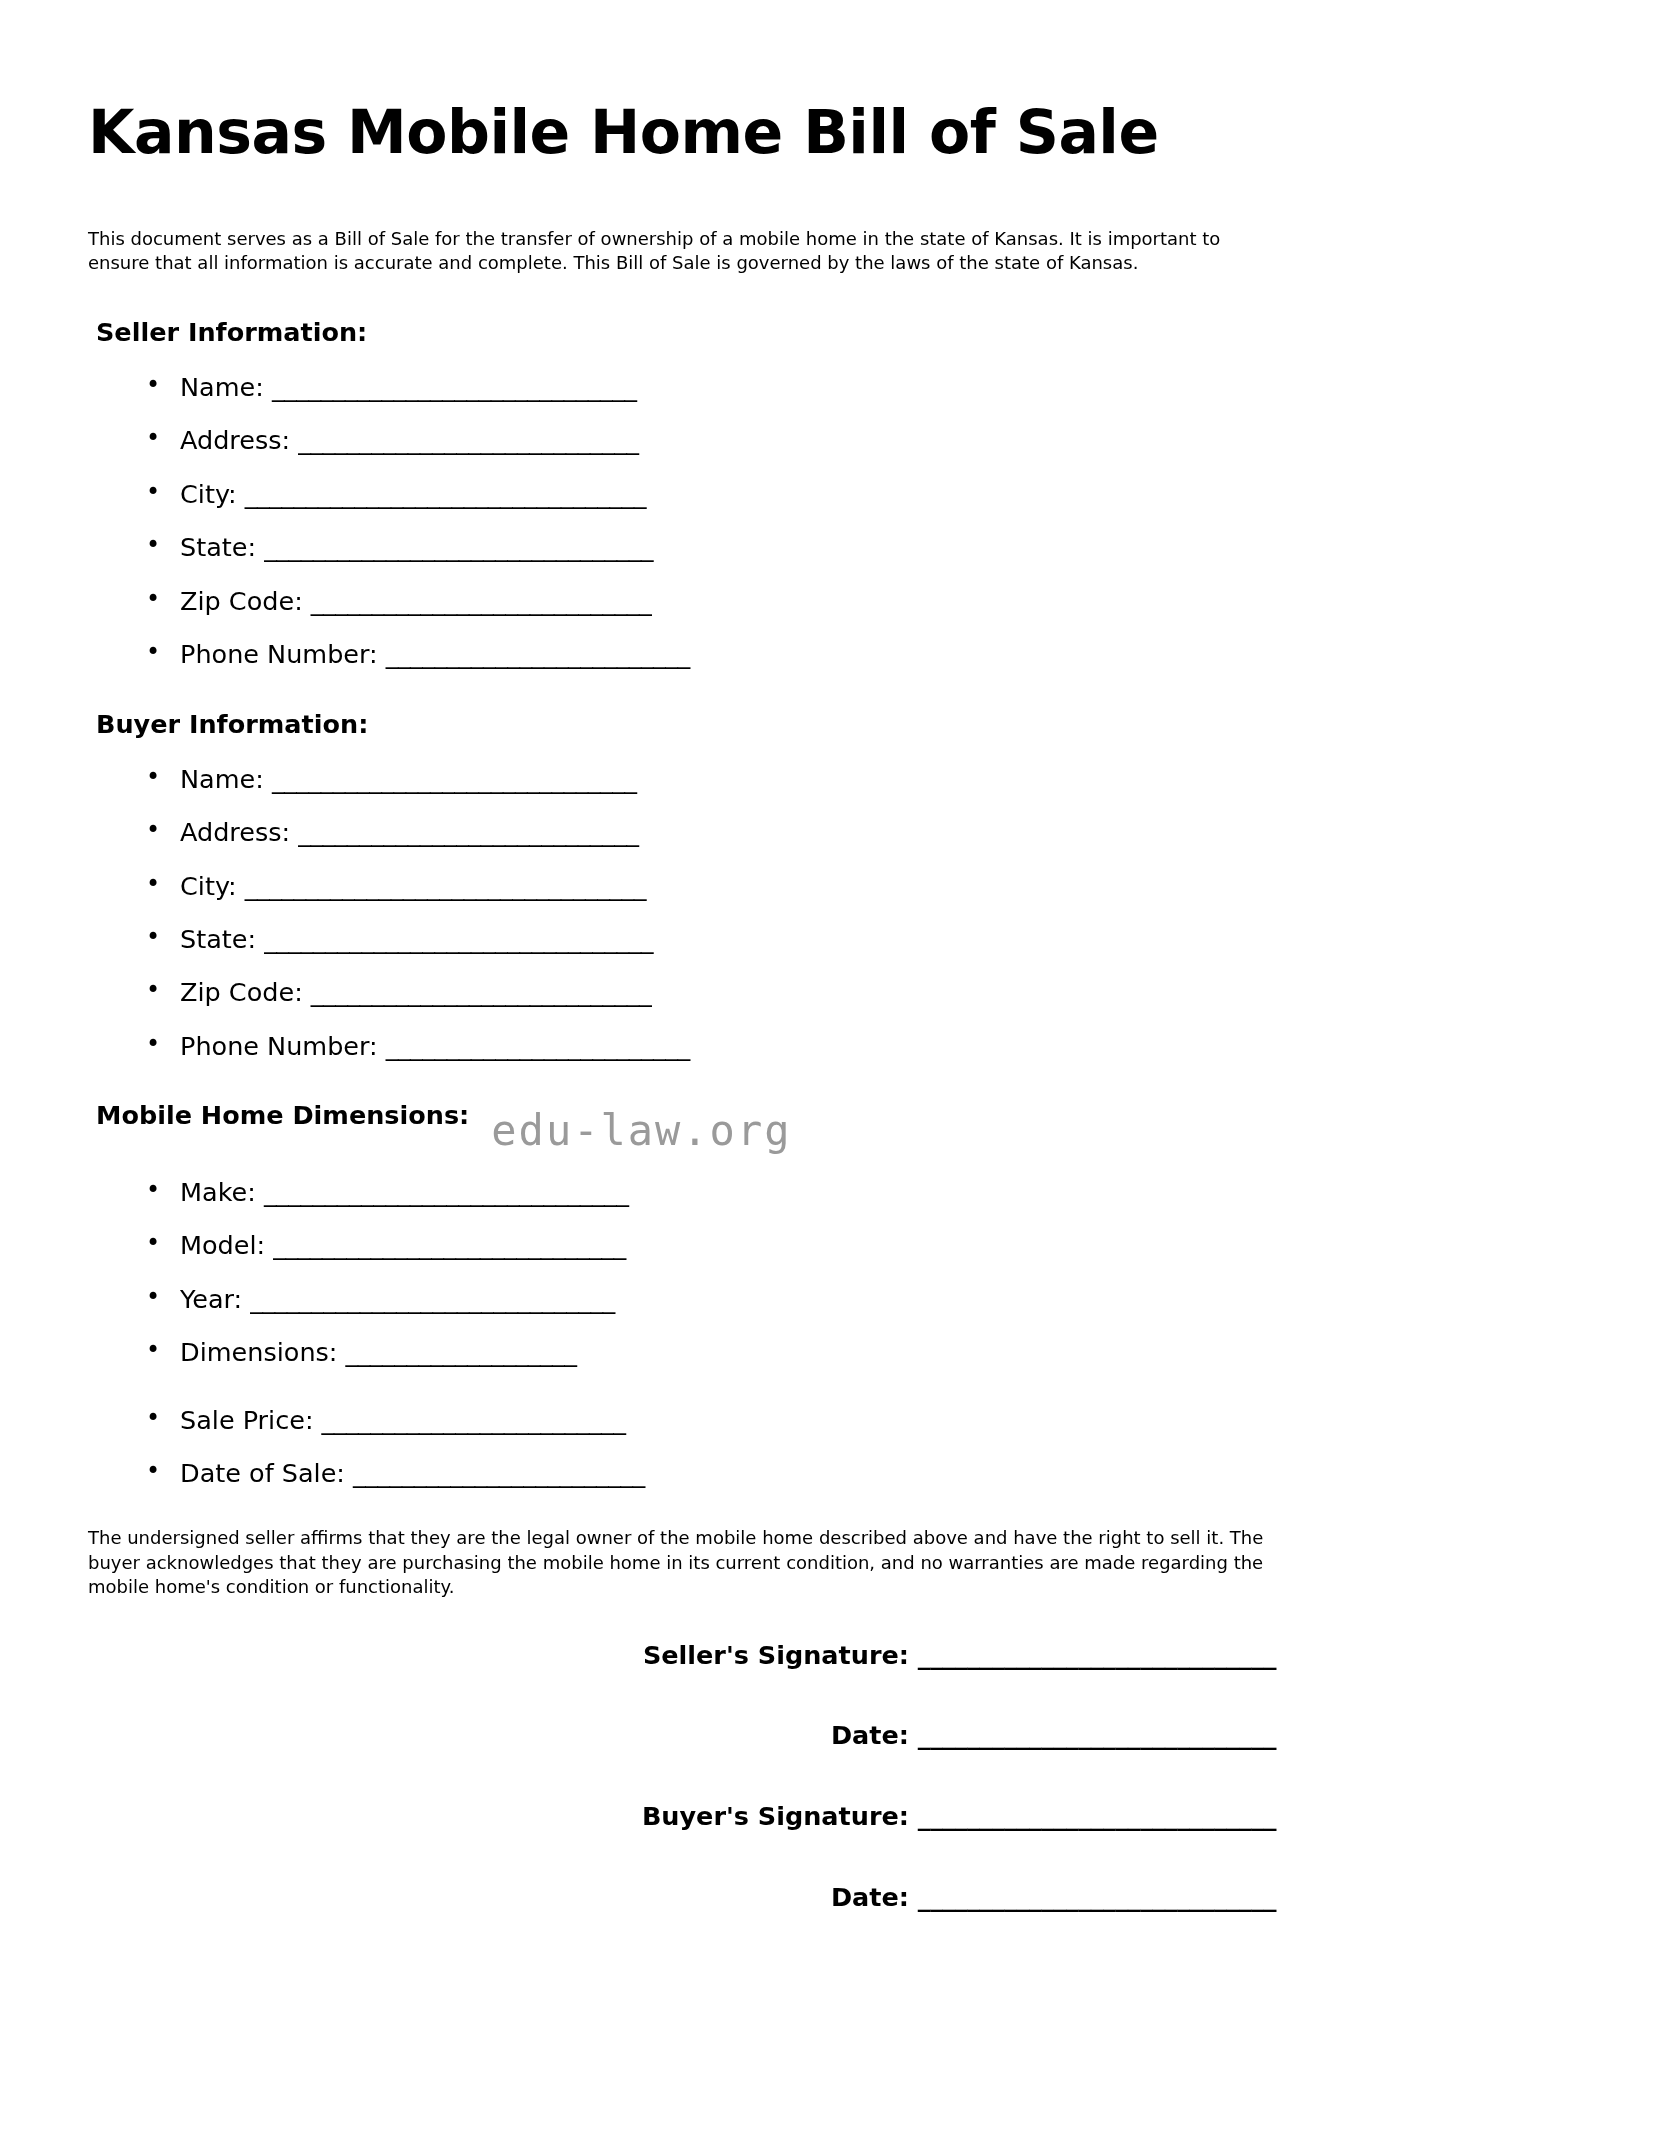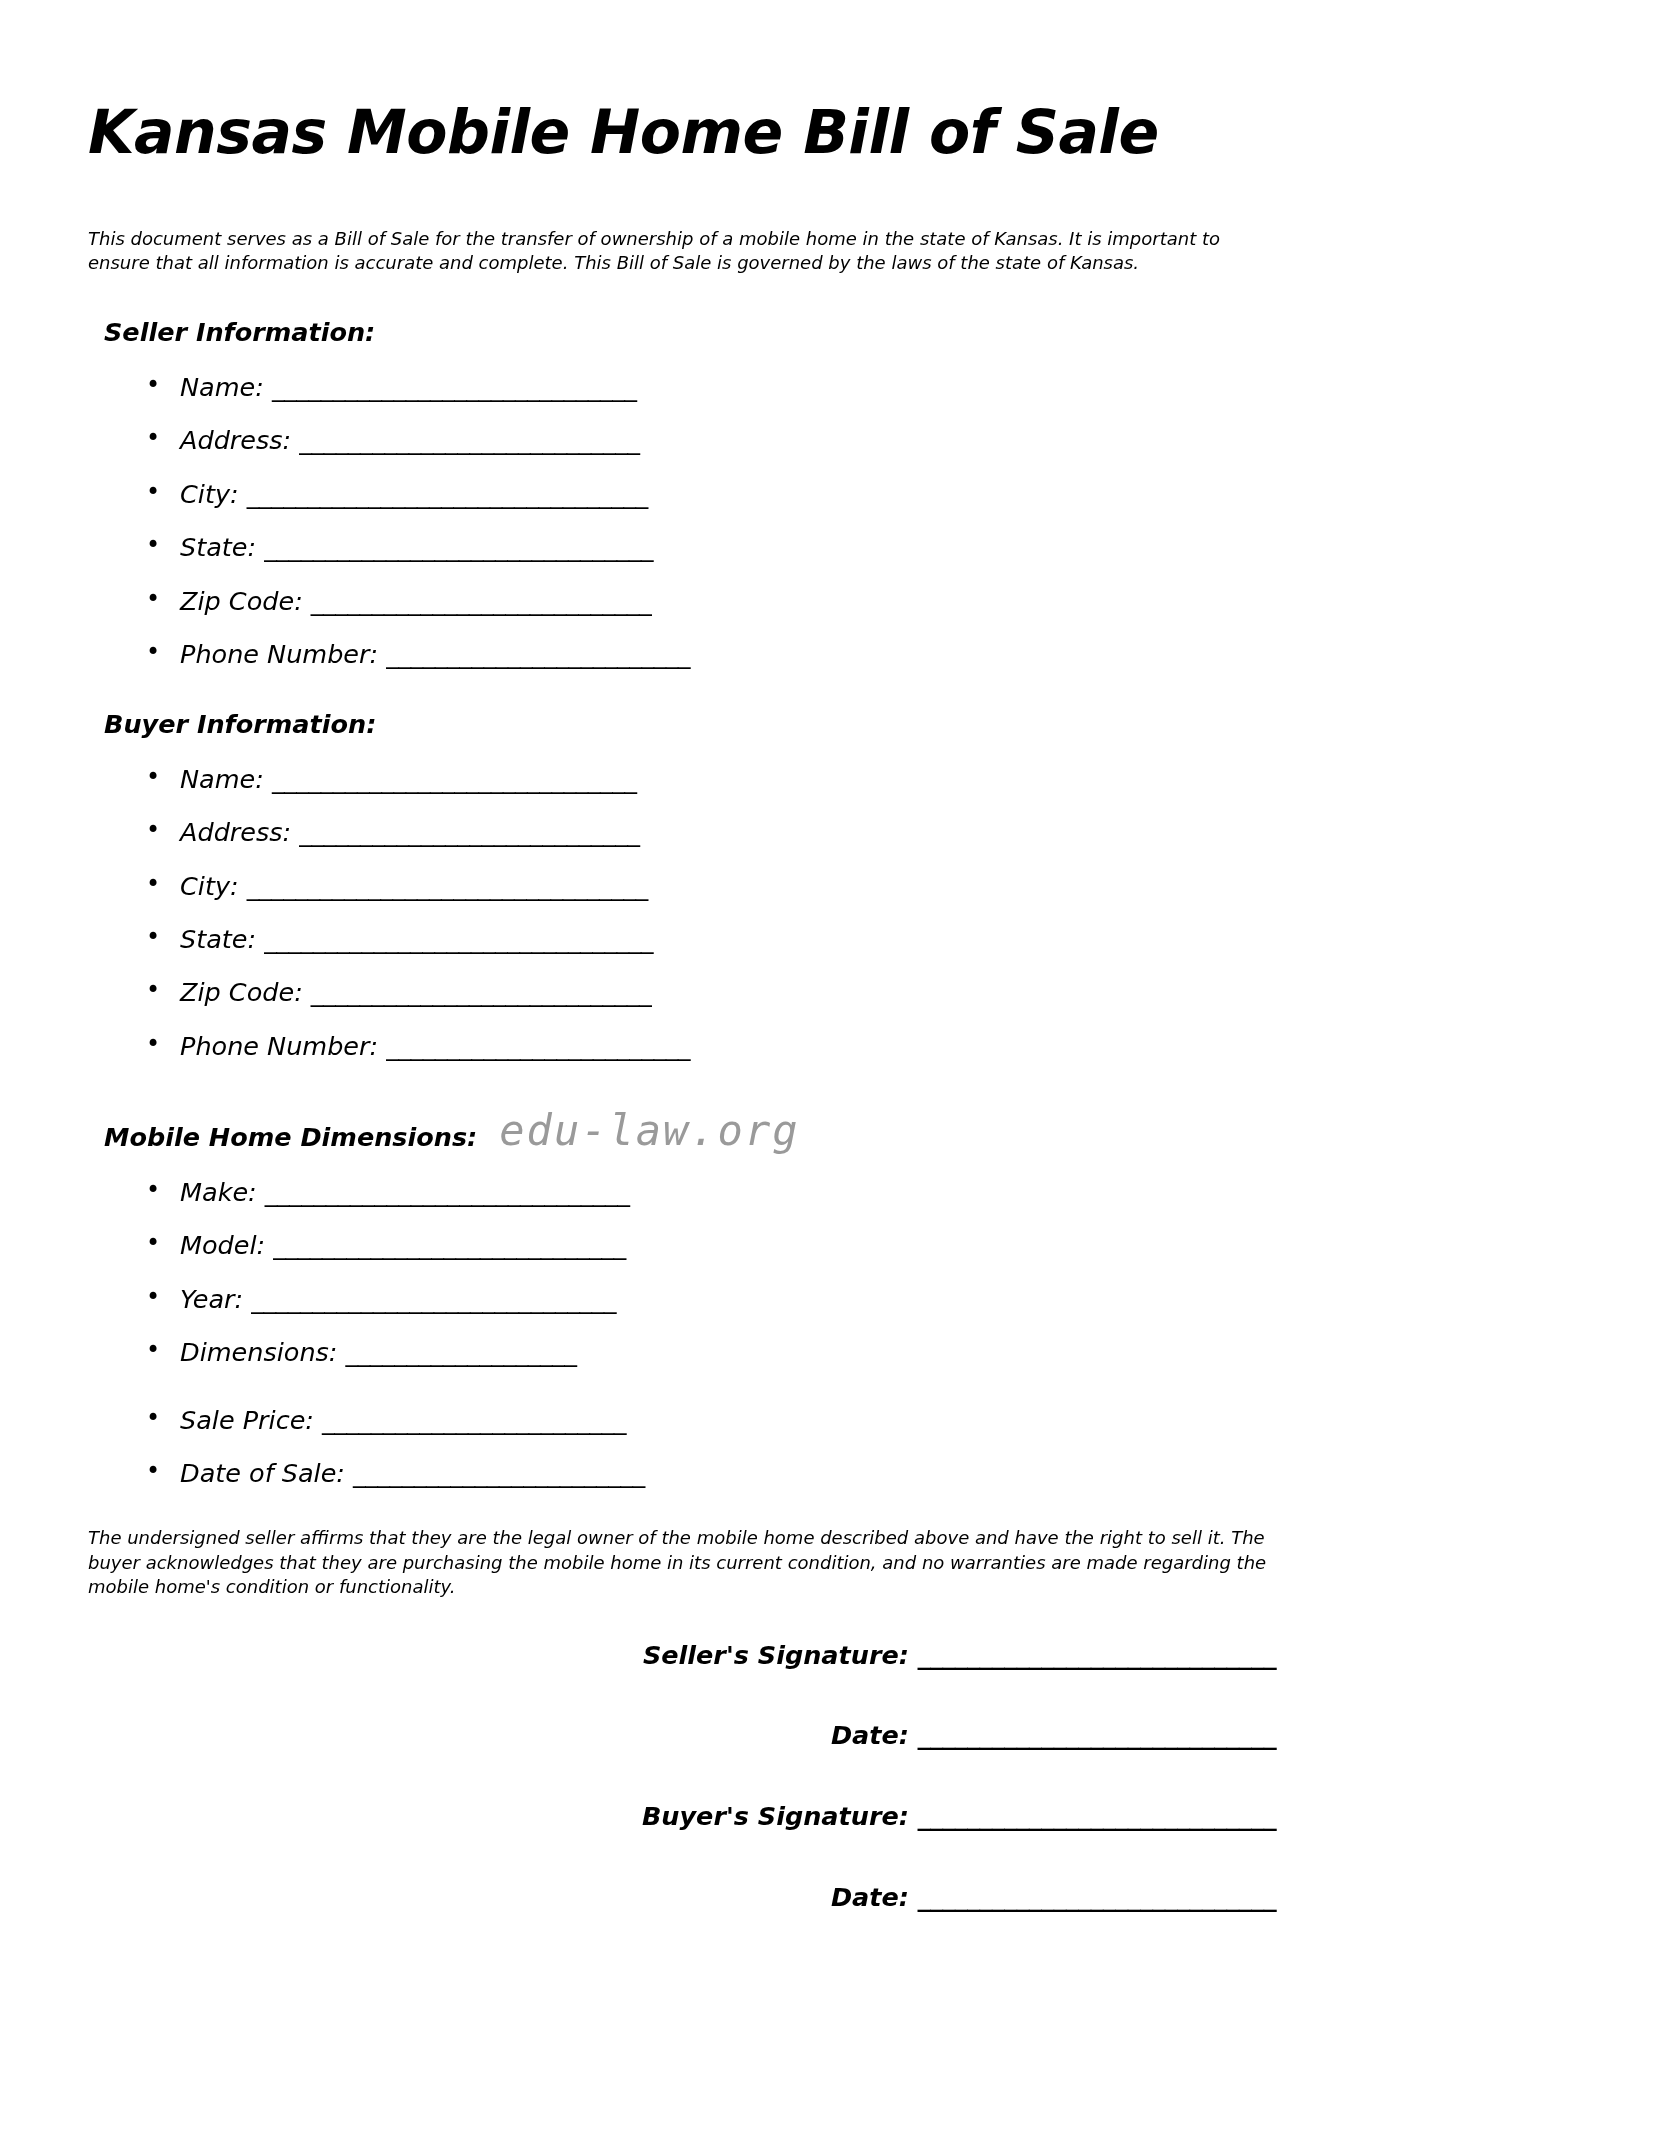--- a/index.html
+++ b/index.html
@@ -14,45 +14,44 @@
     color: #000000;
     position: relative;
     overflow: hidden;
   }
   .page {
     position: relative;
     width: 1386px;
     height: 2154px;
     box-sizing: border-box;
     padding: 100px 110px 0 88px;
-    font-style: italic;
   }
   h1.doc-title {
     font-size: 60px;
     font-weight: bold;
     letter-spacing: -0.5px;
     margin: 0 0 62px 0;
     line-height: 1.08;
     color: #000;
   }
   p.body-text {
     font-size: 18px;
     line-height: 1.36;
     margin: 0 0 40px 0;
     color: #000;
     max-width: 1452px;
   }
   h2.section-head {
     font-size: 25.5px;
     font-weight: bold;
-    margin: 0 0 16px 16px;
+    margin: 0 0 16px 8px;
     line-height: 1.3;
     color: #000;
     display: flex;
-    align-items: flex-end;
+    align-items: flex-start;
   }
   ul.fields {
     list-style: none;
     margin: 0 0 38px 0;
     padding: 0 0 0 50px;
   }
   ul.fields li {
     font-size: 25.5px;
     line-height: 1.155;
     color: #000;

